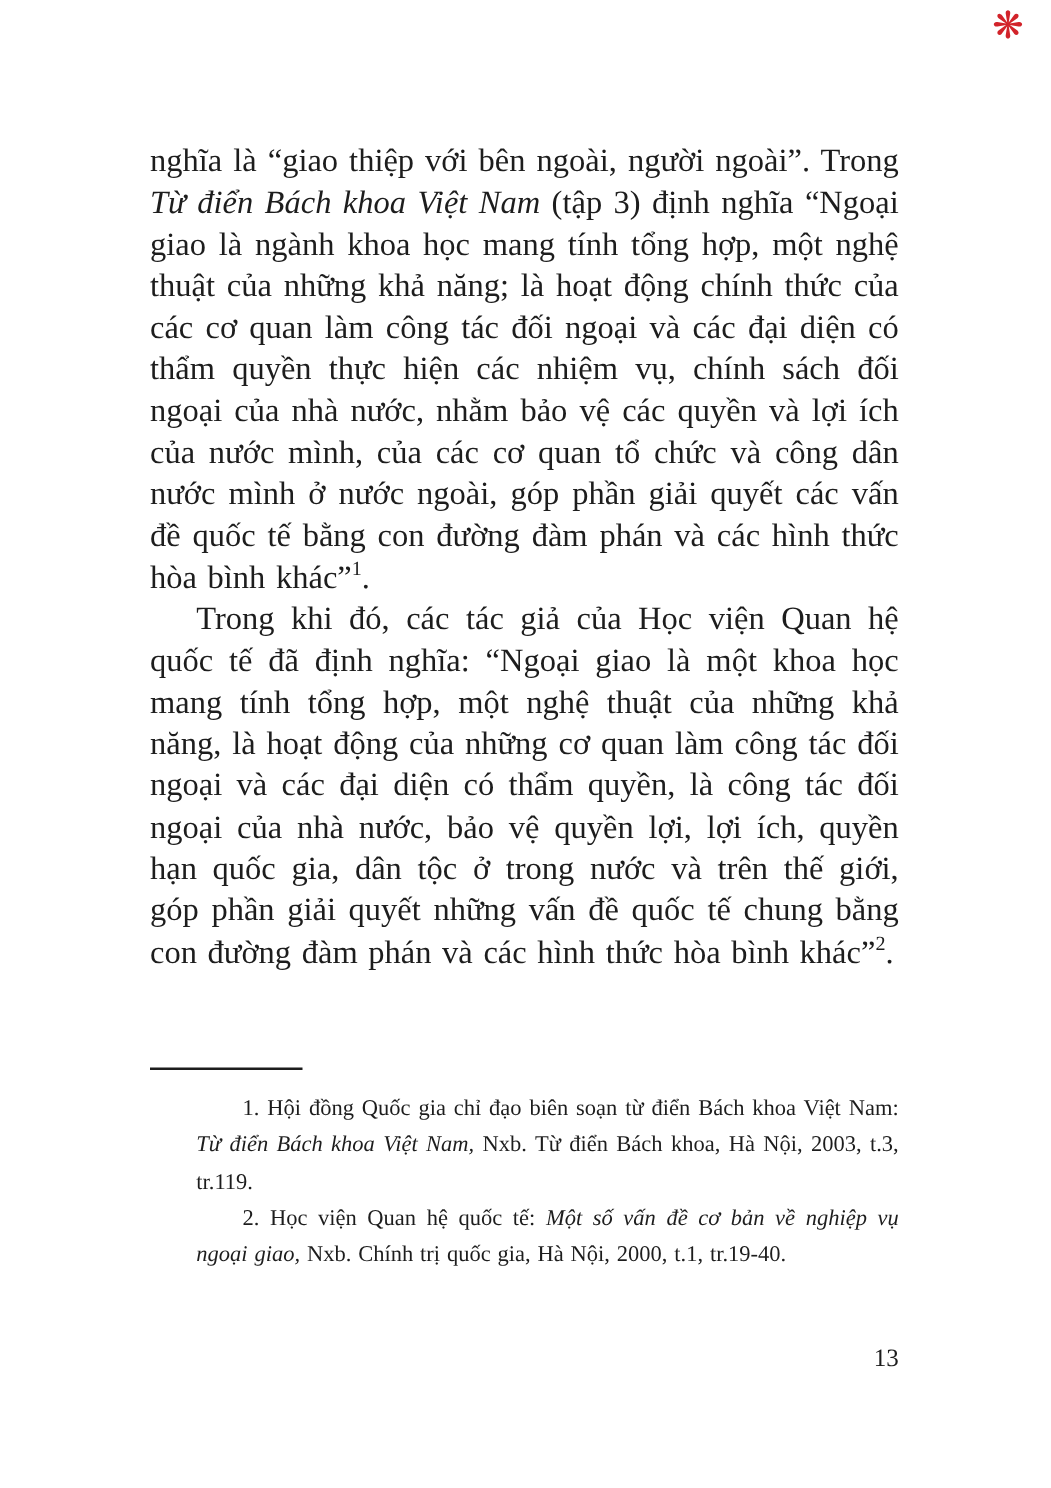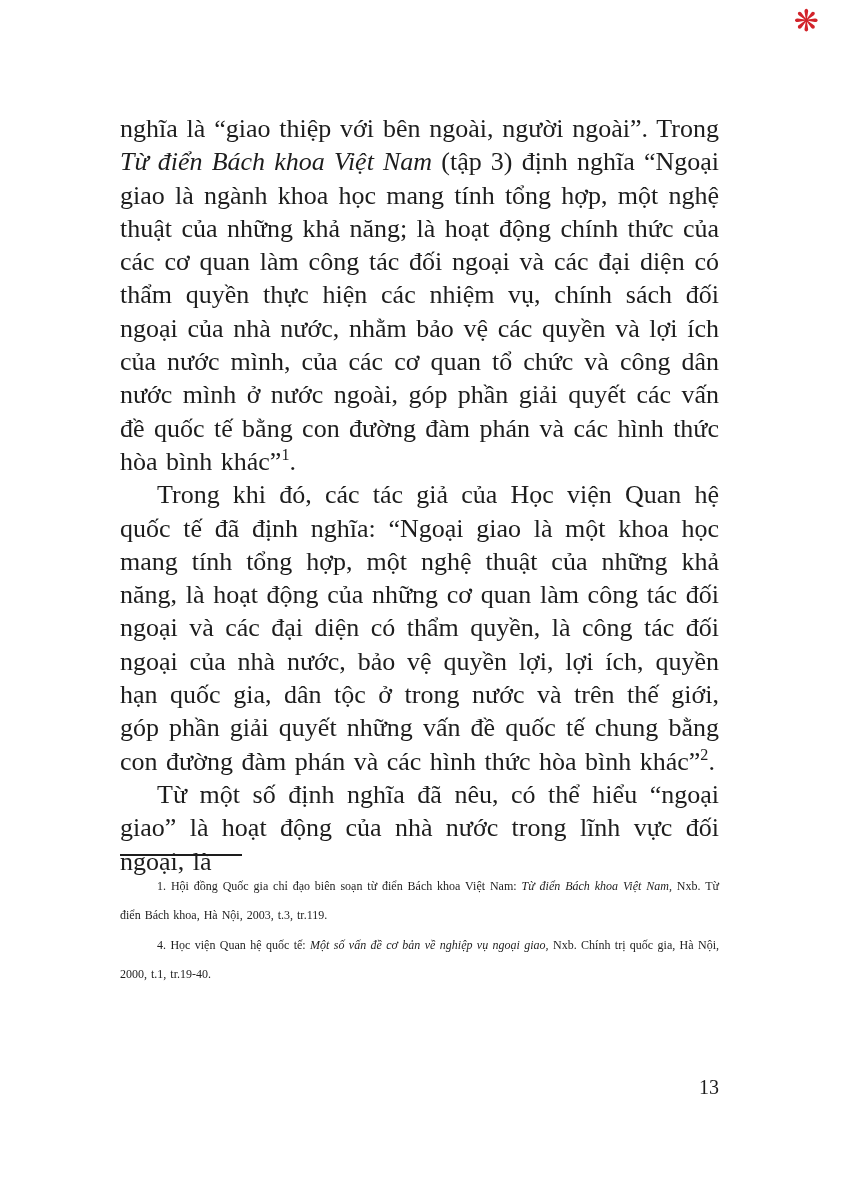--- a/index.html
+++ b/index.html
@@ -48,25 +48,26 @@
     right: 122px;
     top: 854px;
   }
   .footnote-rule {
     width: 122px;
     height: 0;
     border-top: 2.5px solid #1d1d1d;
     margin-bottom: 16px;
   }
   .footnote {
-    font-size: 12px;
+    font-size: 18px;
     line-height: 29.3px;
     text-align: justify;
     text-indent: 37px;
     word-spacing: 1px;
+    margin-left: 37px;
   }
   .page-number {
     position: absolute;
     right: 122px;
     top: 1072px;
     font-size: 20px;
     line-height: 30px;
   }
 </style>
 </head>
@@ -75,29 +76,28 @@
 <div class="page">
 
   <div class="ornament">❋</div>
 
   <main class="content">
 
     <p class="para"><span>nghĩa là “giao thiệp với bên ngoài, người ngoài”. Trong </span><span class="it">Từ điển Bách khoa Việt Nam</span><span> (tập 3) định nghĩa “Ngoại giao là ngành khoa học mang tính tổng hợp, một nghệ thuật của những khả năng; là hoạt động chính thức của các cơ quan làm công tác đối ngoại và các đại diện có thẩm quyền thực hiện các nhiệm vụ, chính sách đối ngoại của nhà nước, nhằm bảo vệ các quyền và lợi ích của nước mình, của các cơ quan tổ chức và công dân nước mình ở nước ngoài, góp phần giải quyết các vấn đề quốc tế bằng con đường đàm phán và các hình thức hòa bình khác”</span><sup>1</sup><span>.</span></p>
 
     <p class="para indent"><span>Trong khi đó, các tác giả của Học viện Quan hệ quốc tế đã định nghĩa: “Ngoại giao là một khoa học mang tính tổng hợp, một nghệ thuật của những khả năng, là hoạt động của những cơ quan làm công tác đối ngoại và các đại diện có thẩm quyền, là công tác đối ngoại của nhà nước, bảo vệ quyền lợi, lợi ích, quyền hạn quốc gia, dân tộc ở trong nước và trên thế giới, góp phần giải quyết những vấn đề quốc tế chung bằng con đường đàm phán và các hình thức hòa bình khác”</span><sup>2</sup><span>.</span></p>
 
-    <p class="para indent"><span>Từ một số định nghĩa đã nêu, có thể hiểu “ngoại giao” là hoạt động của nhà nước trong lĩnh vực đối ngoại, là</span></p>
 
   </main>
 
   <footer class="footnotes">
 
     <div class="footnote-rule"></div>
 
     <p class="footnote"><span>1. Hội đồng Quốc gia chỉ đạo biên soạn từ điển Bách khoa Việt Nam: </span><span class="it">Từ điển Bách khoa Việt Nam,</span><span> Nxb. Từ điển Bách khoa, Hà Nội, 2003, t.3, tr.119.</span></p>
 
-    <p class="footnote"><span>4. Học viện Quan hệ quốc tế: </span><span class="it">Một số vấn đề cơ bản về nghiệp vụ ngoại giao,</span><span> Nxb. Chính trị quốc gia, Hà Nội, 2000, t.1, tr.19-40.</span></p>
+    <p class="footnote"><span>2. Học viện Quan hệ quốc tế: </span><span class="it">Một số vấn đề cơ bản về nghiệp vụ ngoại giao,</span><span> Nxb. Chính trị quốc gia, Hà Nội, 2000, t.1, tr.19-40.</span></p>
 
   </footer>
 
   <div class="page-number">13</div>
 
 </div>
 
 </body></html>

